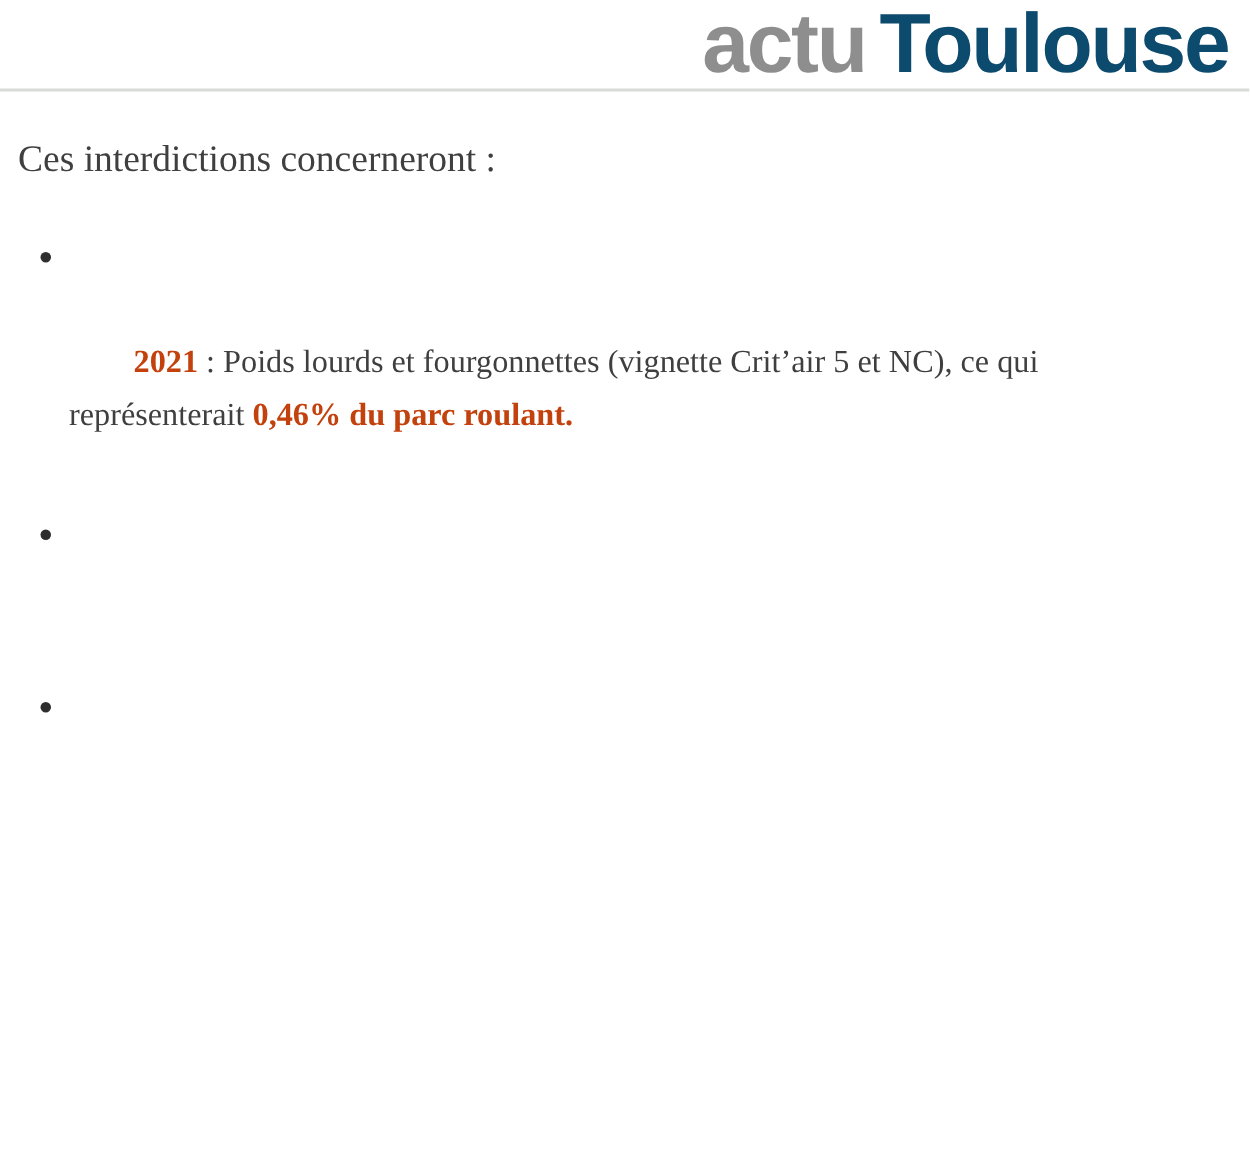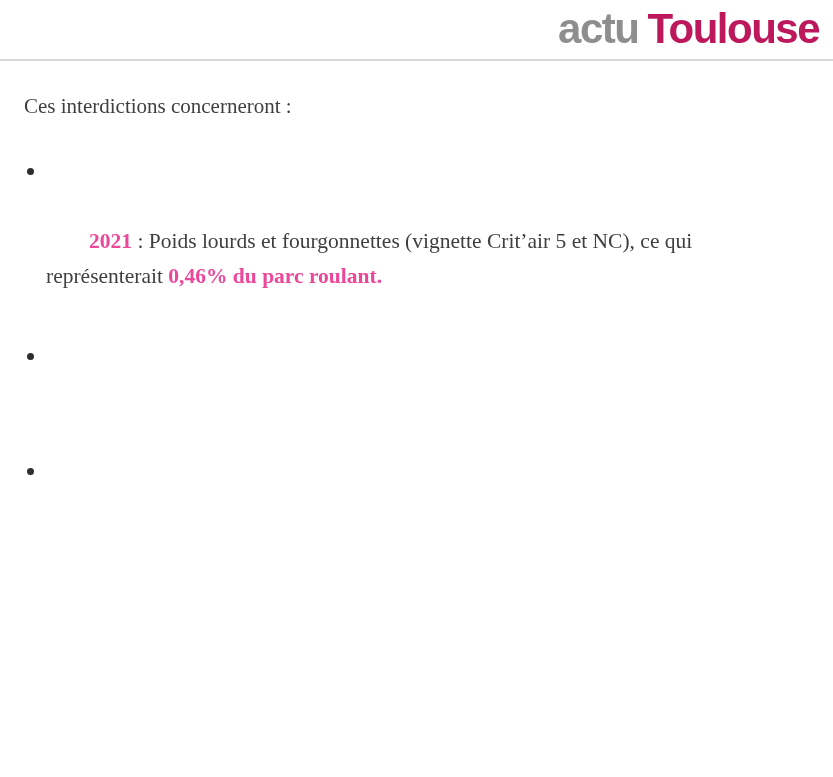--- a/index.html
+++ b/index.html
@@ -20,43 +20,43 @@
     box-sizing: border-box;
     height: 59px;
     display: flex;
     justify-content: flex-end;
     align-items: flex-start;
     padding: 6px 14px 0 0;
   }
   .logo {
     font-family: "Liberation Sans", sans-serif;
     font-weight: 700;
-    font-size: 42px;
+    font-size: 56px;
     line-height: 46px;
     letter-spacing: -1.5px;
     text-decoration: none;
     display: flex;
     cursor: pointer;
   }
   .logo-part2 { margin-left: 9px; }
 
   .divider {
     height: 2px;
     width: 100%;
     background: #d8dcd8;
   }
 
   
   main {
     box-sizing: border-box;
     padding: 0 20px 0 12px;
   }
   .intro {
-    margin: 28px 0 0 12px;
-    font-size: 21px;
+    margin: 28px 0 0 0;
+    font-size: 25px;
     line-height: 35px;
     white-space: pre;
   }
   ul.restrictions {
     list-style: none;
     margin: 30px 0 0 0;
     padding: 0;
   }
   ul.restrictions li {
     position: relative;
@@ -68,29 +68,29 @@
   ul.restrictions li + li { margin-top: 10px; }
   .bullet {
     position: absolute;
     left: 15px;
     top: 14px;
     width: 7px;
     height: 7px;
     border-radius: 50%;
     background: #2e2e2e;
   }
-  .b { font-weight: 700; color: #ec4899; }
+  .b { font-weight: 700; color: #c2410c; }
 </style>
 </head>
 <body>
 
 <header class="site-header">
   <a class="logo">
     <span class="logo-part1" style="color: rgb(142, 142, 142);">actu</span>
-    <span class="logo-part2" style="color: #be185d;">Toulouse</span>
+    <span class="logo-part2" style="color: #0c4a6e;">Toulouse</span>
   </a>
 </header>
 
 <div class="divider"></div>
 
 <main>
   <p class="intro">Ces interdictions concerneront :</p>
 
   <ul class="restrictions">
 

